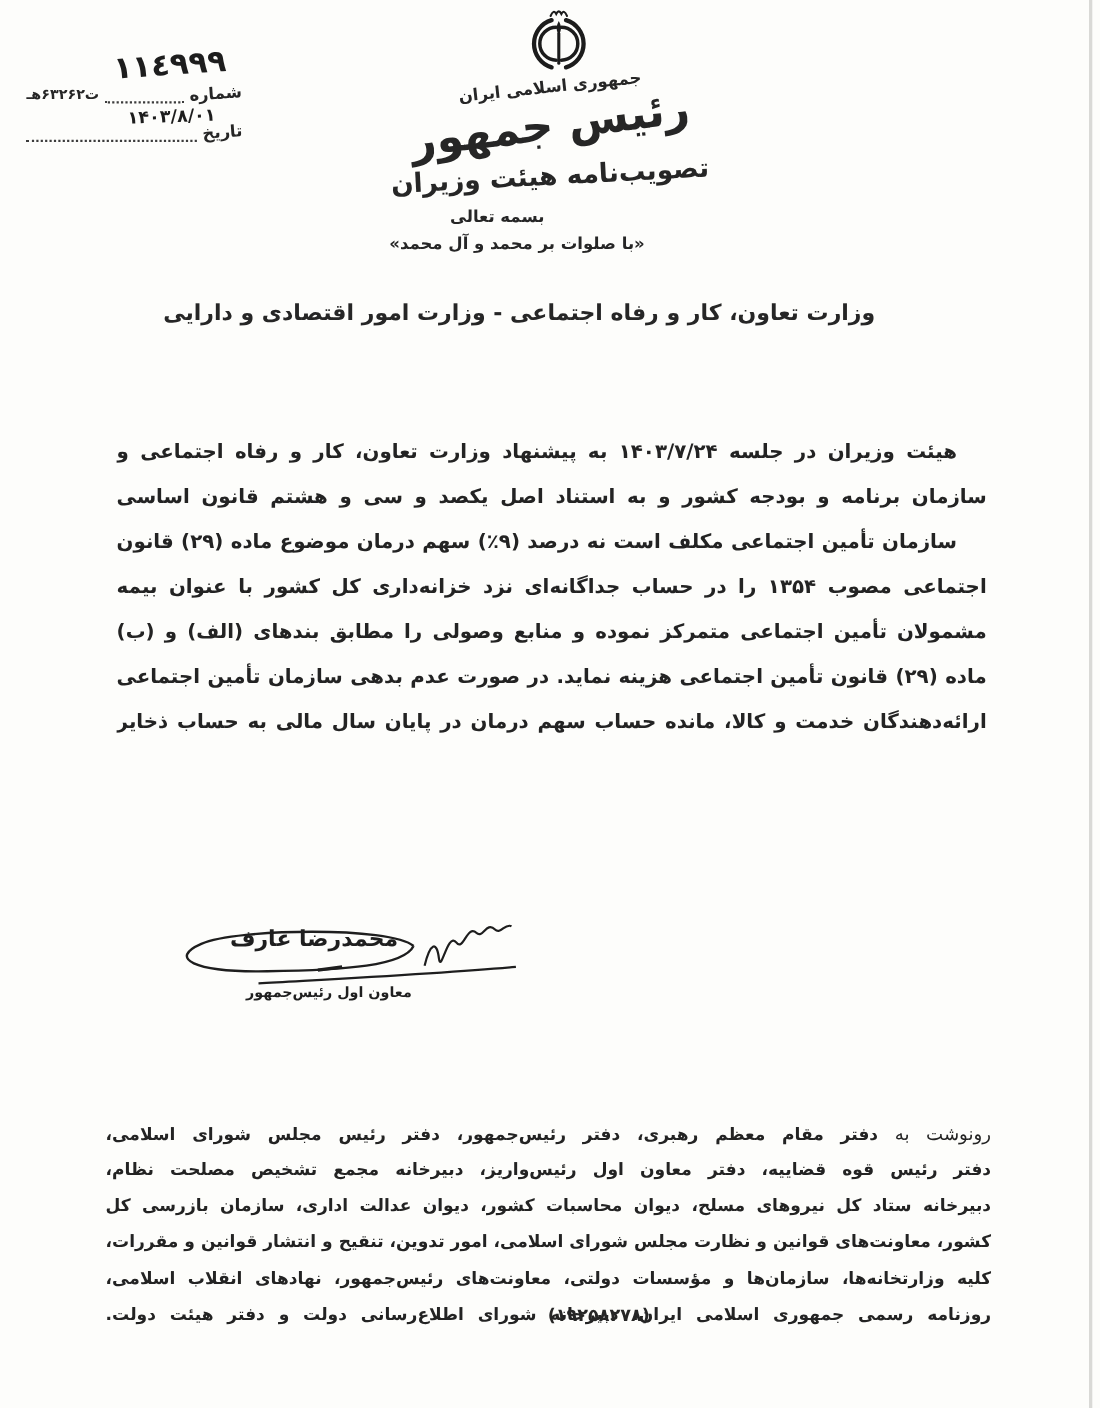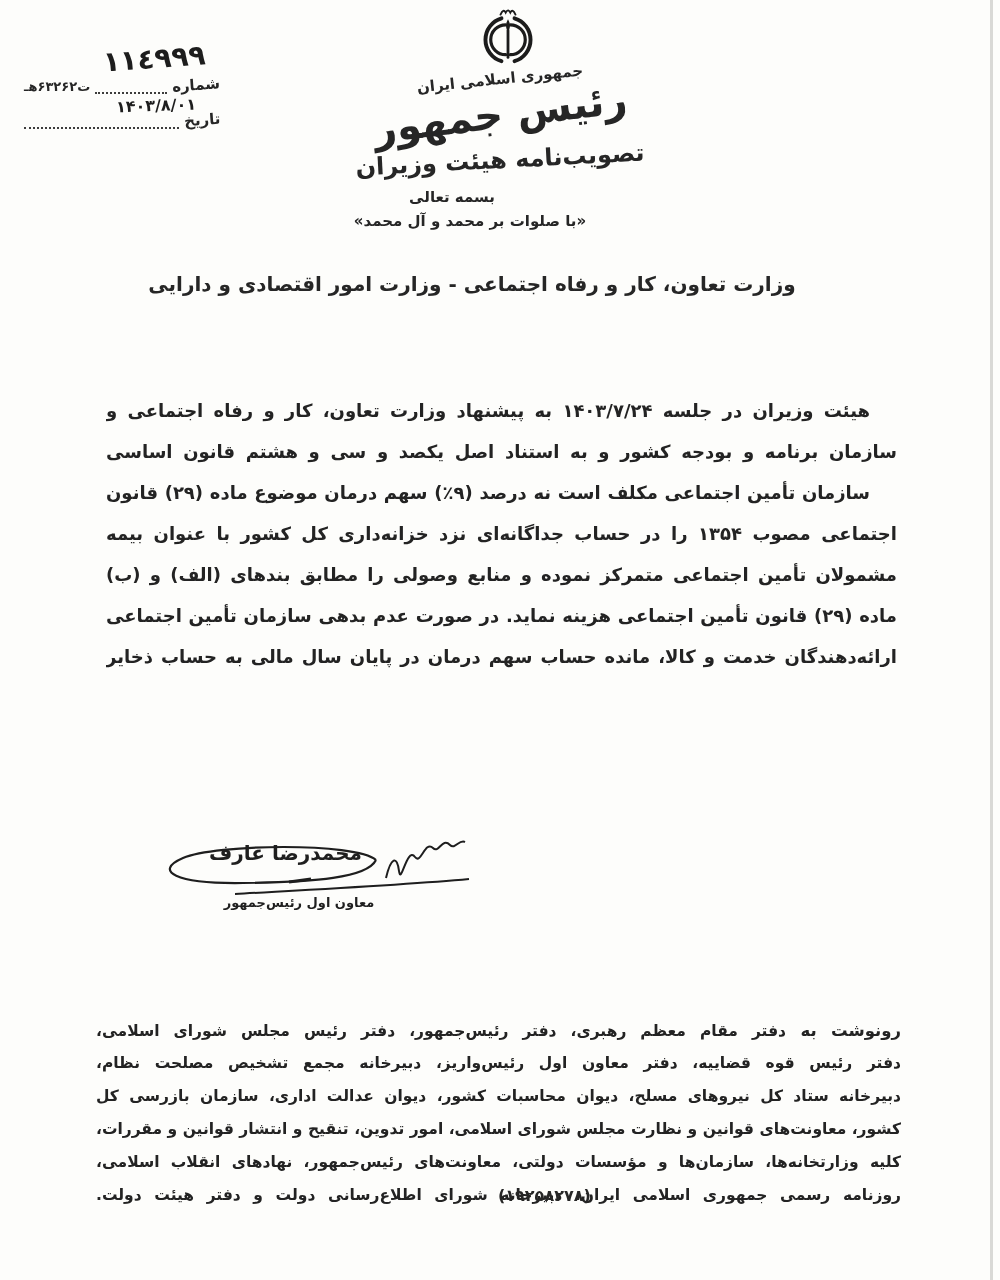--- a/index.html
+++ b/index.html
@@ -107,21 +107,21 @@
 
   
   .cc {
     position: absolute; top: 1014px; right: 99px; left: 96px;
     font-size: 15.5px; font-weight: bold; color: #2a2a2a;
   }
   .cline {
     height: 33px; line-height: 33px; overflow: hidden;
     text-align: justify; text-align-last: justify;
   }
-  .cc-intro { font-weight: bold; font-size: 16.5px; }
+  .cc-intro { font-weight: normal; font-size: 16.5px; }
 
   .serial {
     position: absolute; top: 1186px; left: 498px;
     font-size: 16px; font-weight: bold; direction: rtl;
   }
   .ink { color: #232323; }
 </style>
 </head>
 <body>
 

